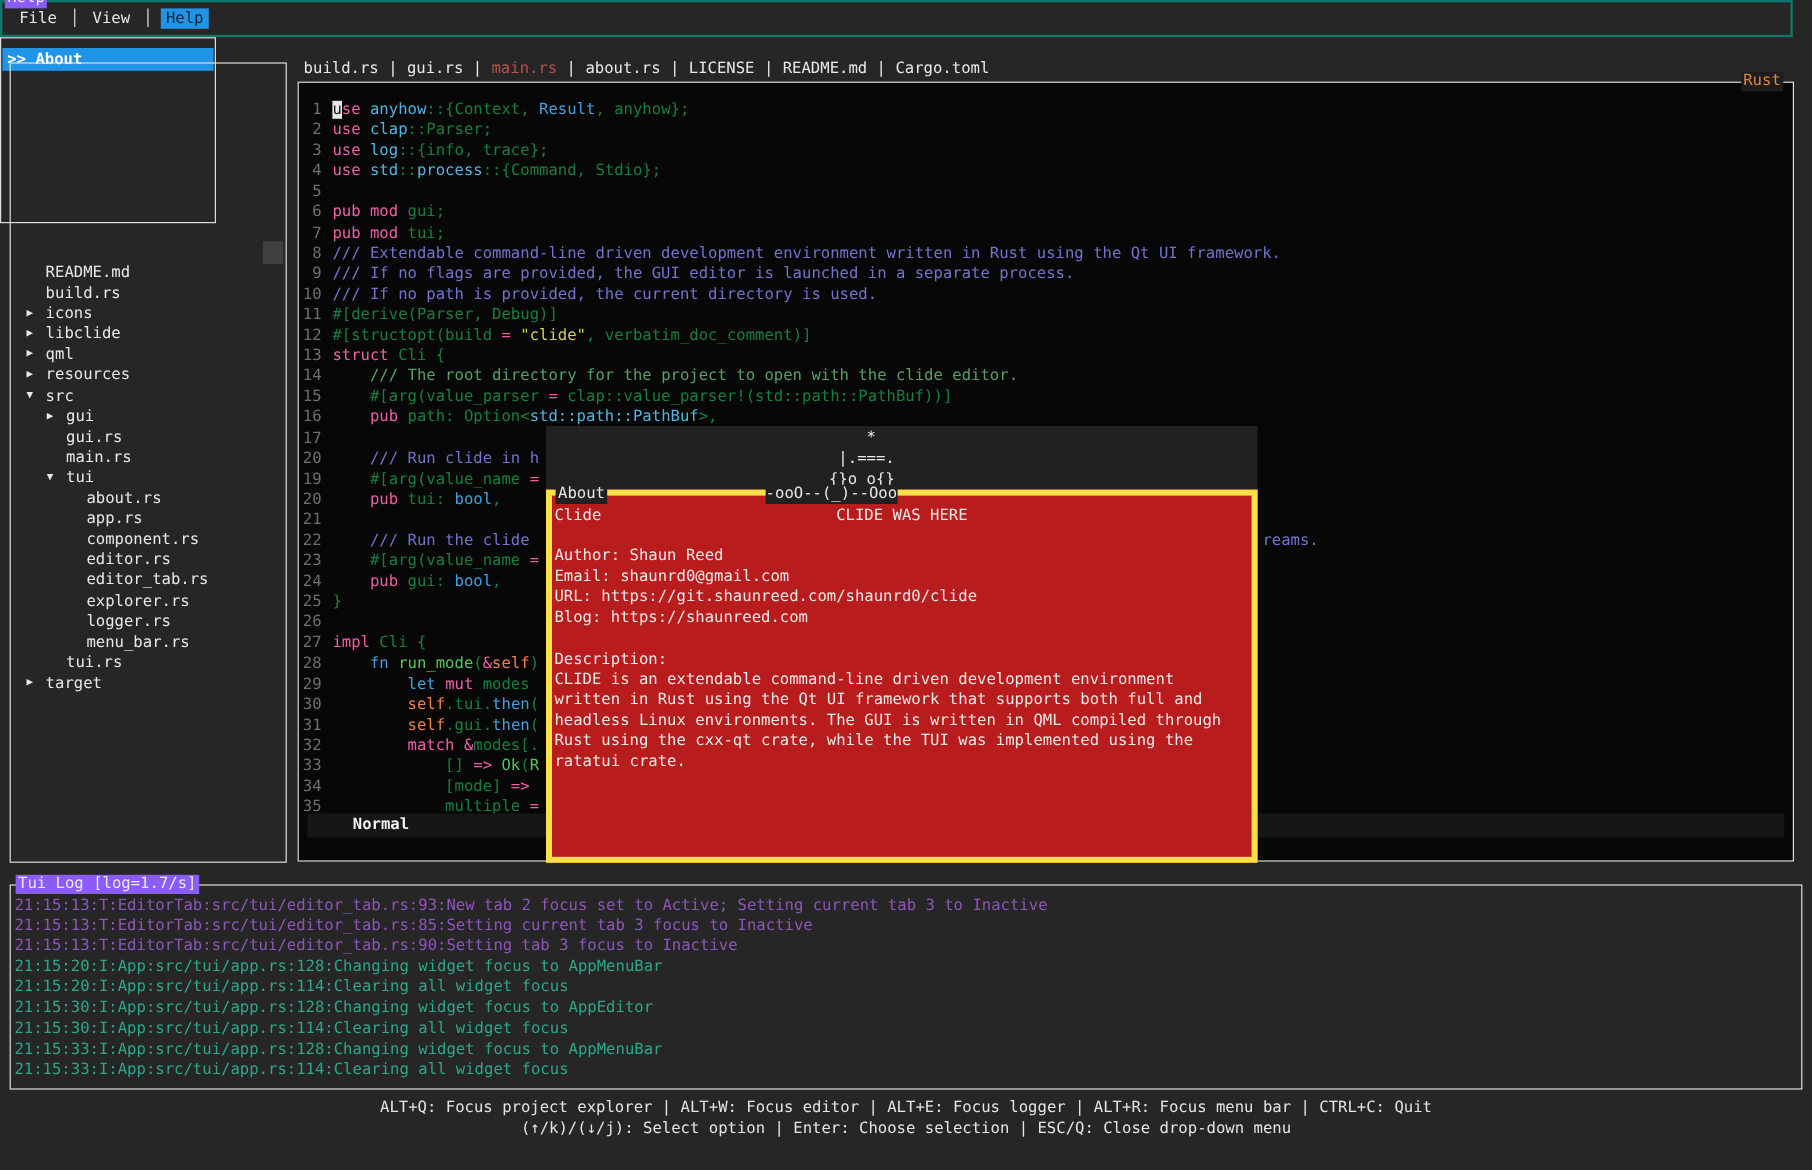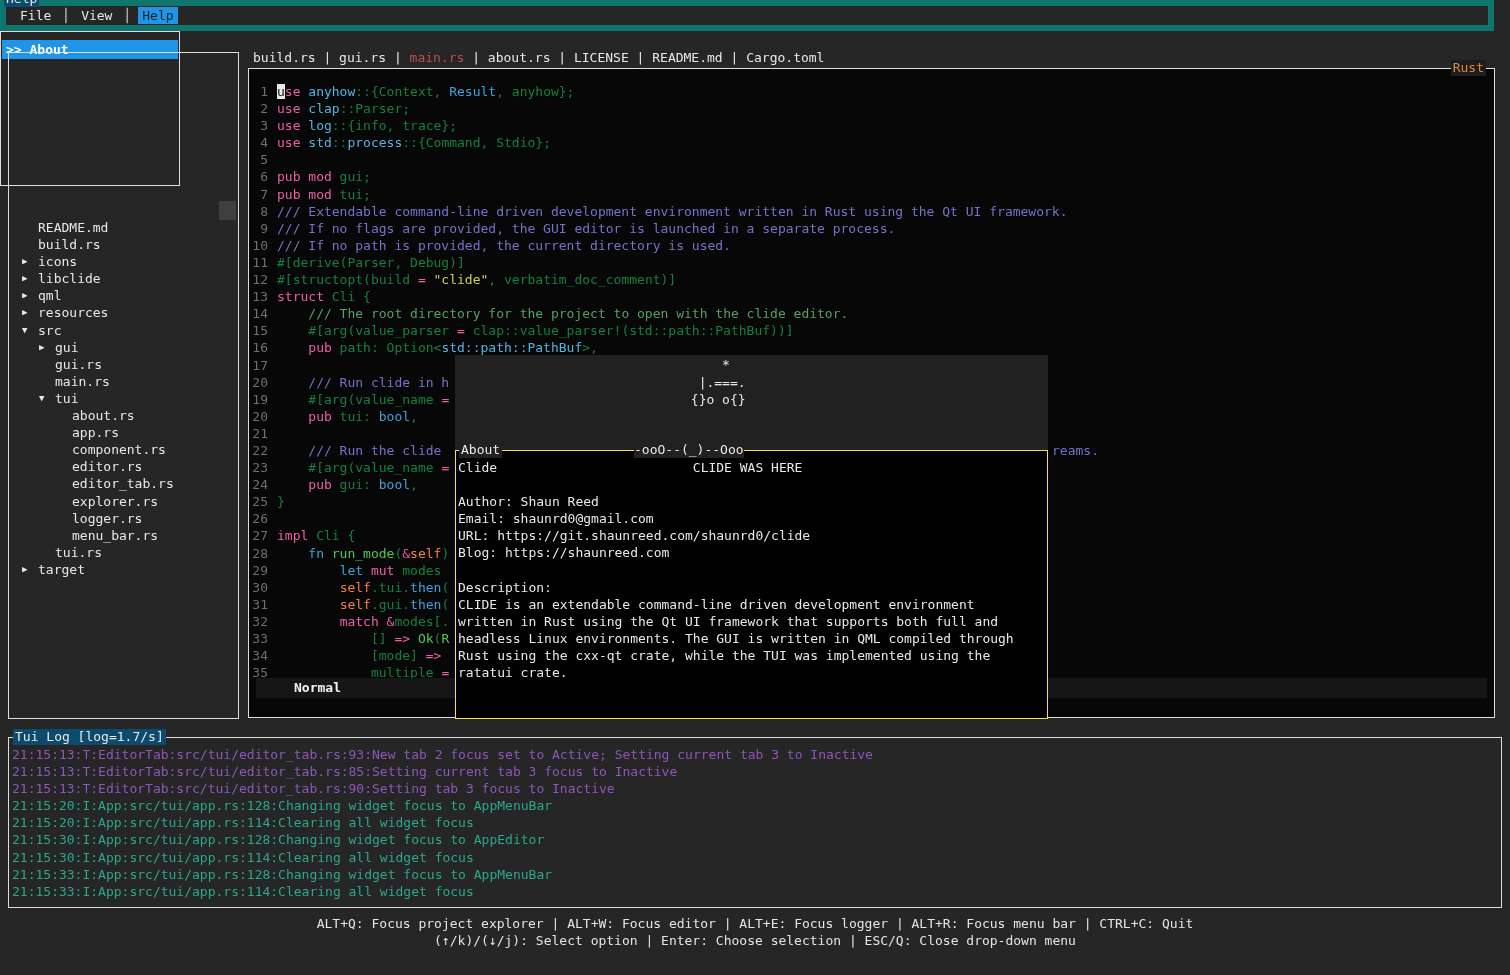--- a/index.html
+++ b/index.html
@@ -10,27 +10,27 @@
     color: #e8e8e8;
     font-family: "DejaVu Sans Mono", monospace;
     font-size: 13px;
     line-height: 17.1px;
     overflow: hidden;
   }
   .abs { position:absolute; }
   .panel { position:absolute; border:1px solid #dedede; }
   .panel-title {
     position:absolute; top:-9px; left:4px;
-    background:#0c4a6e; padding:0 2px; line-height:16px; white-space:pre;text-align:right;
+    background:#8b5cf6; padding:0 2px; line-height:16px; white-space:pre;text-align:right;
   }
 
   
   #menu-bar {
     left:8px; top:8px; width:1494px; height:31px;
-    border:6px solid #0f766e;
+    border:2px solid #0f766e;
     display:flex; align-items:center; padding-left:10px;
   }
   .menu-item { padding:0 4px; white-space:pre; }
   .menu-item.active { background:#2095e8; color:#10222e; }
   .menu-sep { padding:0 7px; color:#d8d8d8; }
 
   
   #explorer { left:8px; top:52px; width:231px; height:667px; }
   #tree { position:absolute; left:1px; right:1px; top:166px; }
   .tree-row { height:17.1px; display:flex; align-items:center; white-space:pre; cursor:default; }
@@ -81,21 +81,21 @@
     background:#161616; line-height:20px; padding-left:10px;
   }
   #editor-mode { font-weight:bold; color:#f2f2f2;margin-left:28px; }
   #overflow-fragment { position:absolute; left:803px; top:373px; color:#7373cc; white-space:pre; }
 
   
   #about-popup { left:455px; top:355px; width:593px; height:364px; background:#212121; z-index:5; }
   #popup-art { padding:1px 0 0 1px; white-space:pre; line-height:17.7px; color:#e8e8e8; }
   #popup-box {
     position:absolute; left:0; right:0; top:53px; bottom:0;
-    border:1px solid #fde047; background:#000000;margin-top:42px;
+    border:5px solid #fde047; background:#b91c1c;
   }
   #popup-title { position:absolute; top:-9px; left:3px; background:#212121; padding:0 2px; line-height:16px; }
   #popup-border-art { position:absolute; top:-9px; left:178px; background:#212121; line-height:16px; white-space:pre; }
   #popup-body { padding:8px 0 0 2px; white-space:pre; line-height:17.1px; }
 
   
   #log-panel { left:8px; top:737px; width:1494px; height:171px; }
   #log-lines { padding:8px 0 0 3px; }
   .log-entry { height:17.1px; white-space:pre; overflow:hidden; }
   .log-entry.trace { color:#9055bb; }

